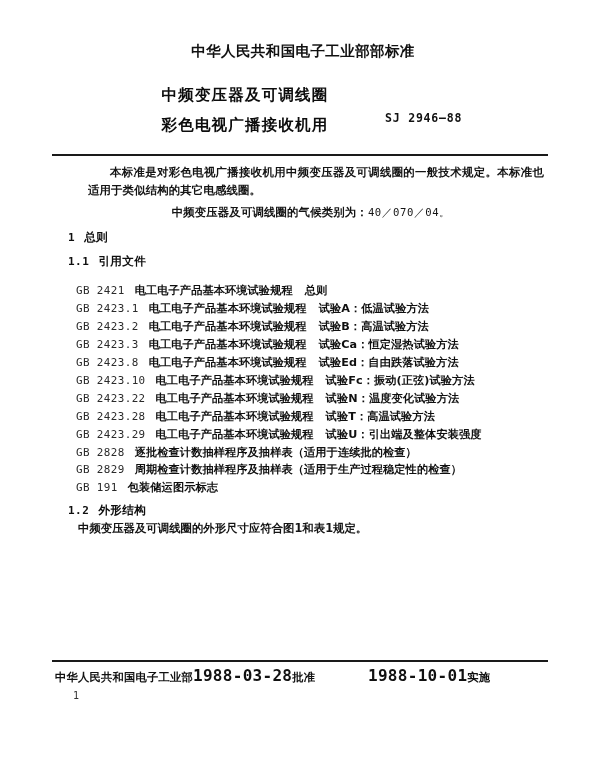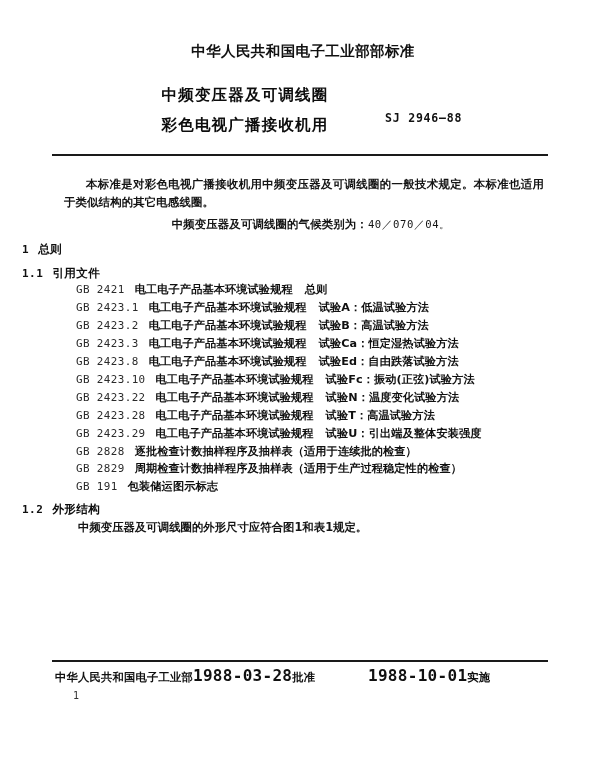--- a/index.html
+++ b/index.html
@@ -85,56 +85,56 @@
   }
   .para {
     font-size: 11.4px;
     line-height: 17.8px;
     color: #141414;
     font-weight: bold;
     letter-spacing: 0.15px;
     text-align: center;
   }
   .para-intro {
-    margin: 12px 0 0 0;
-    padding: 0 56px 0 64px;
+    margin: 0 0 0 0;
+    padding: 0 56px 0 88px;
     text-indent: 22px;
     text-align: justify;
   }
   .para-climate {
     margin: 4px 0 0 0;
     padding: 0 56px 0 56px;
     text-indent: 22px;
   }
   .num-inline {
     font-family: "DejaVu Sans Mono", "Liberation Mono", monospace;
     font-weight: normal;
     font-size: 10.6px;
     letter-spacing: 0.6px;
   }
 
   .sec-head {
     font-size: 11.6px;
     font-weight: bold;
     color: #0f0f0f;
     margin: 9px 0 0 0;
-    padding-left: 22px;
+    padding-left: 68px;
     letter-spacing: 0.4px;
   }
   .sec-num {
     font-family: "DejaVu Sans Mono", "Liberation Mono", monospace;
     font-size: 11px;
     font-weight: bold;
     margin-right: 9px;
     letter-spacing: 0.5px;
   }
 
   .ref-list {
     list-style: none;
-    margin: 0 0 0 0;
+    margin: 13px 0 0 0;
     padding: 0;
   }
   .ref-item {
     font-size: 11.2px;
     line-height: 17.9px;
     color: #151515;
     padding-left: 76px;
     white-space: nowrap;
     letter-spacing: 0.1px;
   }

